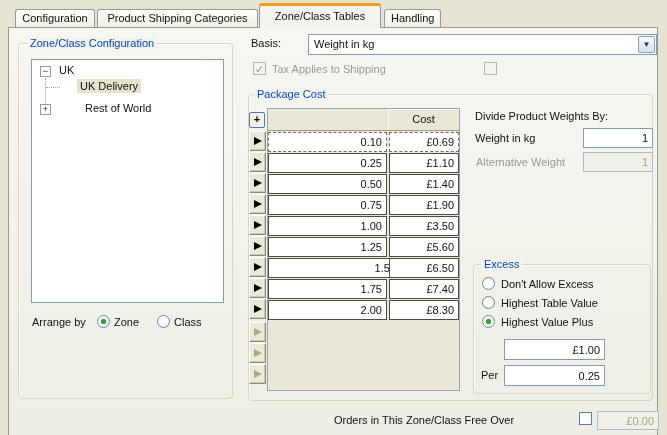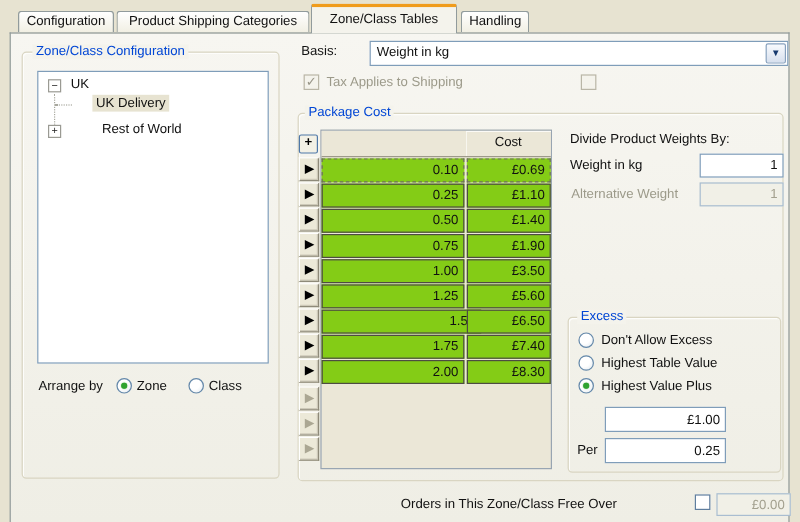--- a/index.html
+++ b/index.html
@@ -157,21 +157,21 @@
   #grid-header .hcell {
     position:absolute; top:0; height:21px;
     text-align:center; line-height:21px;
     box-shadow:inset 1px 1px 0 #fbfaf6;
   }
   #grid-header .hcell.c0 { left:0; width:119px; border-right:1px solid #b0ac9c; }
   #grid-header .hcell.c1 { left:120px; width:71px; }
   .gridcell {
     position:absolute;
     height:20px;
-    background:#84cc16;
+    background:#ffffff;
     border:1px solid #4d4c42;
     text-align:right;
     line-height:18px;
     padding-right:4px;
   }
   .gridcell.focus { border:1px dashed #6e6e60; }
   .rowsel {
     position:absolute;
     left:240px; width:17px; height:20px;
     background:#ece9d8;

